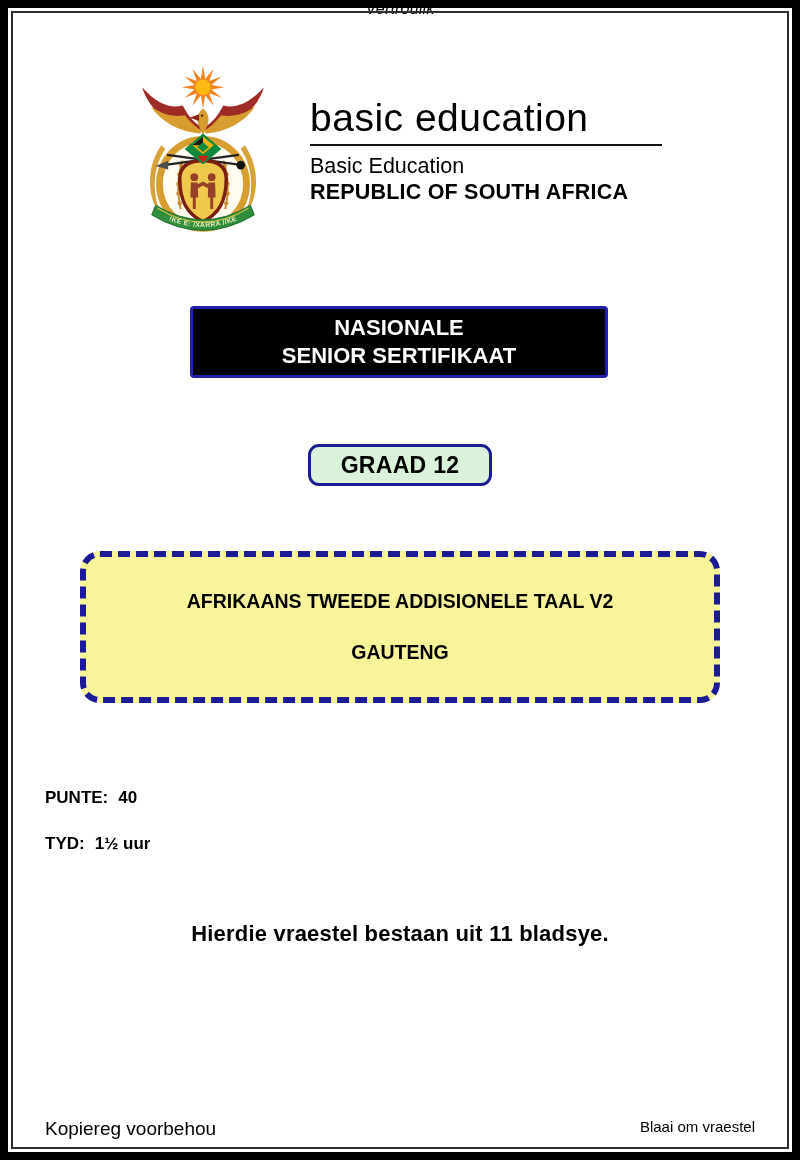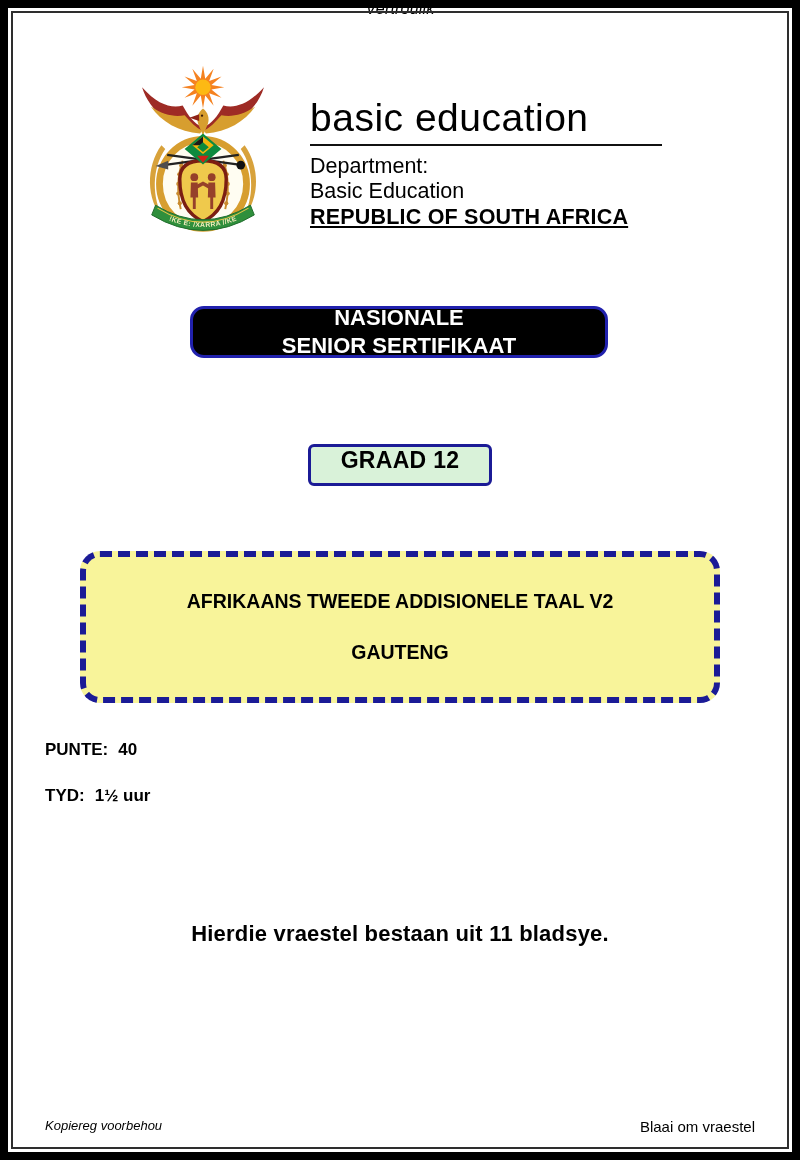--- a/index.html
+++ b/index.html
@@ -18,57 +18,57 @@
 
   .emblem{position:absolute;left:136px;top:62px;width:134px;height:180px;}
 
   .logo-text{position:absolute;left:310px;top:97px;width:352px;}
   .wordmark{
     font-size:39px;line-height:42px;font-weight:400;letter-spacing:0.5px;
     padding-bottom:5px;border-bottom:2.5px solid #111;
   }
   .dept-line{font-size:21.5px;line-height:25px;margin-top:0;}
   .dept-block{margin-top:8px;}
-  .country{font-size:21.5px;line-height:27px;font-weight:bold;letter-spacing:0.2px;text-decoration:underline;}
+  .country{font-size:21.5px;line-height:27px;font-weight:bold;letter-spacing:0.2px;}
 
   .nsc-box{
-    position:absolute;left:190px;top:306px;width:418px;height:52px;
-    background:#000000;border:3px solid #2121ad;border-radius:14px;
+    position:absolute;left:190px;top:306px;width:418px;height:72px;
+    background:#000000;border:3px solid #2121ad;border-radius:4px;
     display:flex;flex-direction:column;align-items:center;justify-content:center;
     color:#ffffff;font-weight:bold;font-size:22px;line-height:28px;text-align:center;
     box-sizing:border-box;
   }
 
   .grade-box{
     position:absolute;left:308px;top:444px;width:184px;height:42px;
-    background:#d9f2d9;border:3.5px solid #1b1b96;border-radius:6px;
-    display:flex;justify-content:center;
+    background:#d9f2d9;border:3.5px solid #1b1b96;border-radius:11px;
+    display:flex;align-items:center;justify-content:center;
     font-weight:bold;font-size:23px;letter-spacing:0.3px;
     box-sizing:border-box;
   }
 
   .exam-box{
     position:absolute;left:80px;top:551px;width:640px;height:152px;
     background:#f8f49a;border:6px dashed #1b1b96;border-radius:20px;
     display:flex;flex-direction:column;align-items:center;justify-content:space-evenly;
     font-weight:bold;font-size:19.5px;text-align:center;
     box-sizing:border-box;padding:6px 10px;
   }
 
-  .detail-line{position:absolute;left:45px;font-weight:bold;font-size:17px;}
+  .detail-line{position:absolute;left:45px;font-weight:bold;font-size:17px;margin-top:48px;}
   .detail-marks{top:740px;}
   .detail-time{top:786px;}
   .detail-value{margin-left:10px;}
 
   .pages-note{
     position:absolute;top:921px;left:0;width:100%;text-align:center;
     font-weight:bold;font-size:22px;letter-spacing:0.2px;
   }
 
-  .footer-left{position:absolute;left:45px;top:1118px;font-size:13px;font-style:italic;}
+  .footer-left{position:absolute;left:45px;top:1118px;font-size:19px;}
   .footer-right{position:absolute;right:45px;top:1118px;font-size:15px;}
 </style>
 </head>
 <body>
 
 <div class="page">
   <div class="frame-outer"></div>
   <div class="frame-inner"></div>
 
   <div class="confidential">Vertroulik</div>
@@ -136,21 +136,20 @@
     <path d="M20,151 Q67,180 114,151" fill="none" stroke="#e8c547" stroke-width="1.2"></path>
     <path id="mottoPath" d="M22,159 Q67,182 112,159" fill="none"></path>
     <text font-size="7" font-weight="bold" fill="#f7efc0" letter-spacing="0.4" text-anchor="middle" font-family="Liberation Sans, sans-serif">
       <textPath href="#mottoPath" startOffset="50%">!KE E: /XARRA //KE</textPath>
     </text>
   </svg>
 
   <div class="logo-text">
     <div class="wordmark">basic education</div>
     <div class="dept-block">
-      <div class="dept-line">Department:</div>
       <div class="dept-line">Basic Education</div>
       <div class="country">REPUBLIC OF SOUTH AFRICA</div>
     </div>
   </div>
 
   <div class="nsc-box">
     <div>NASIONALE</div>
     <div>SENIOR SERTIFIKAAT</div>
   </div>
 

